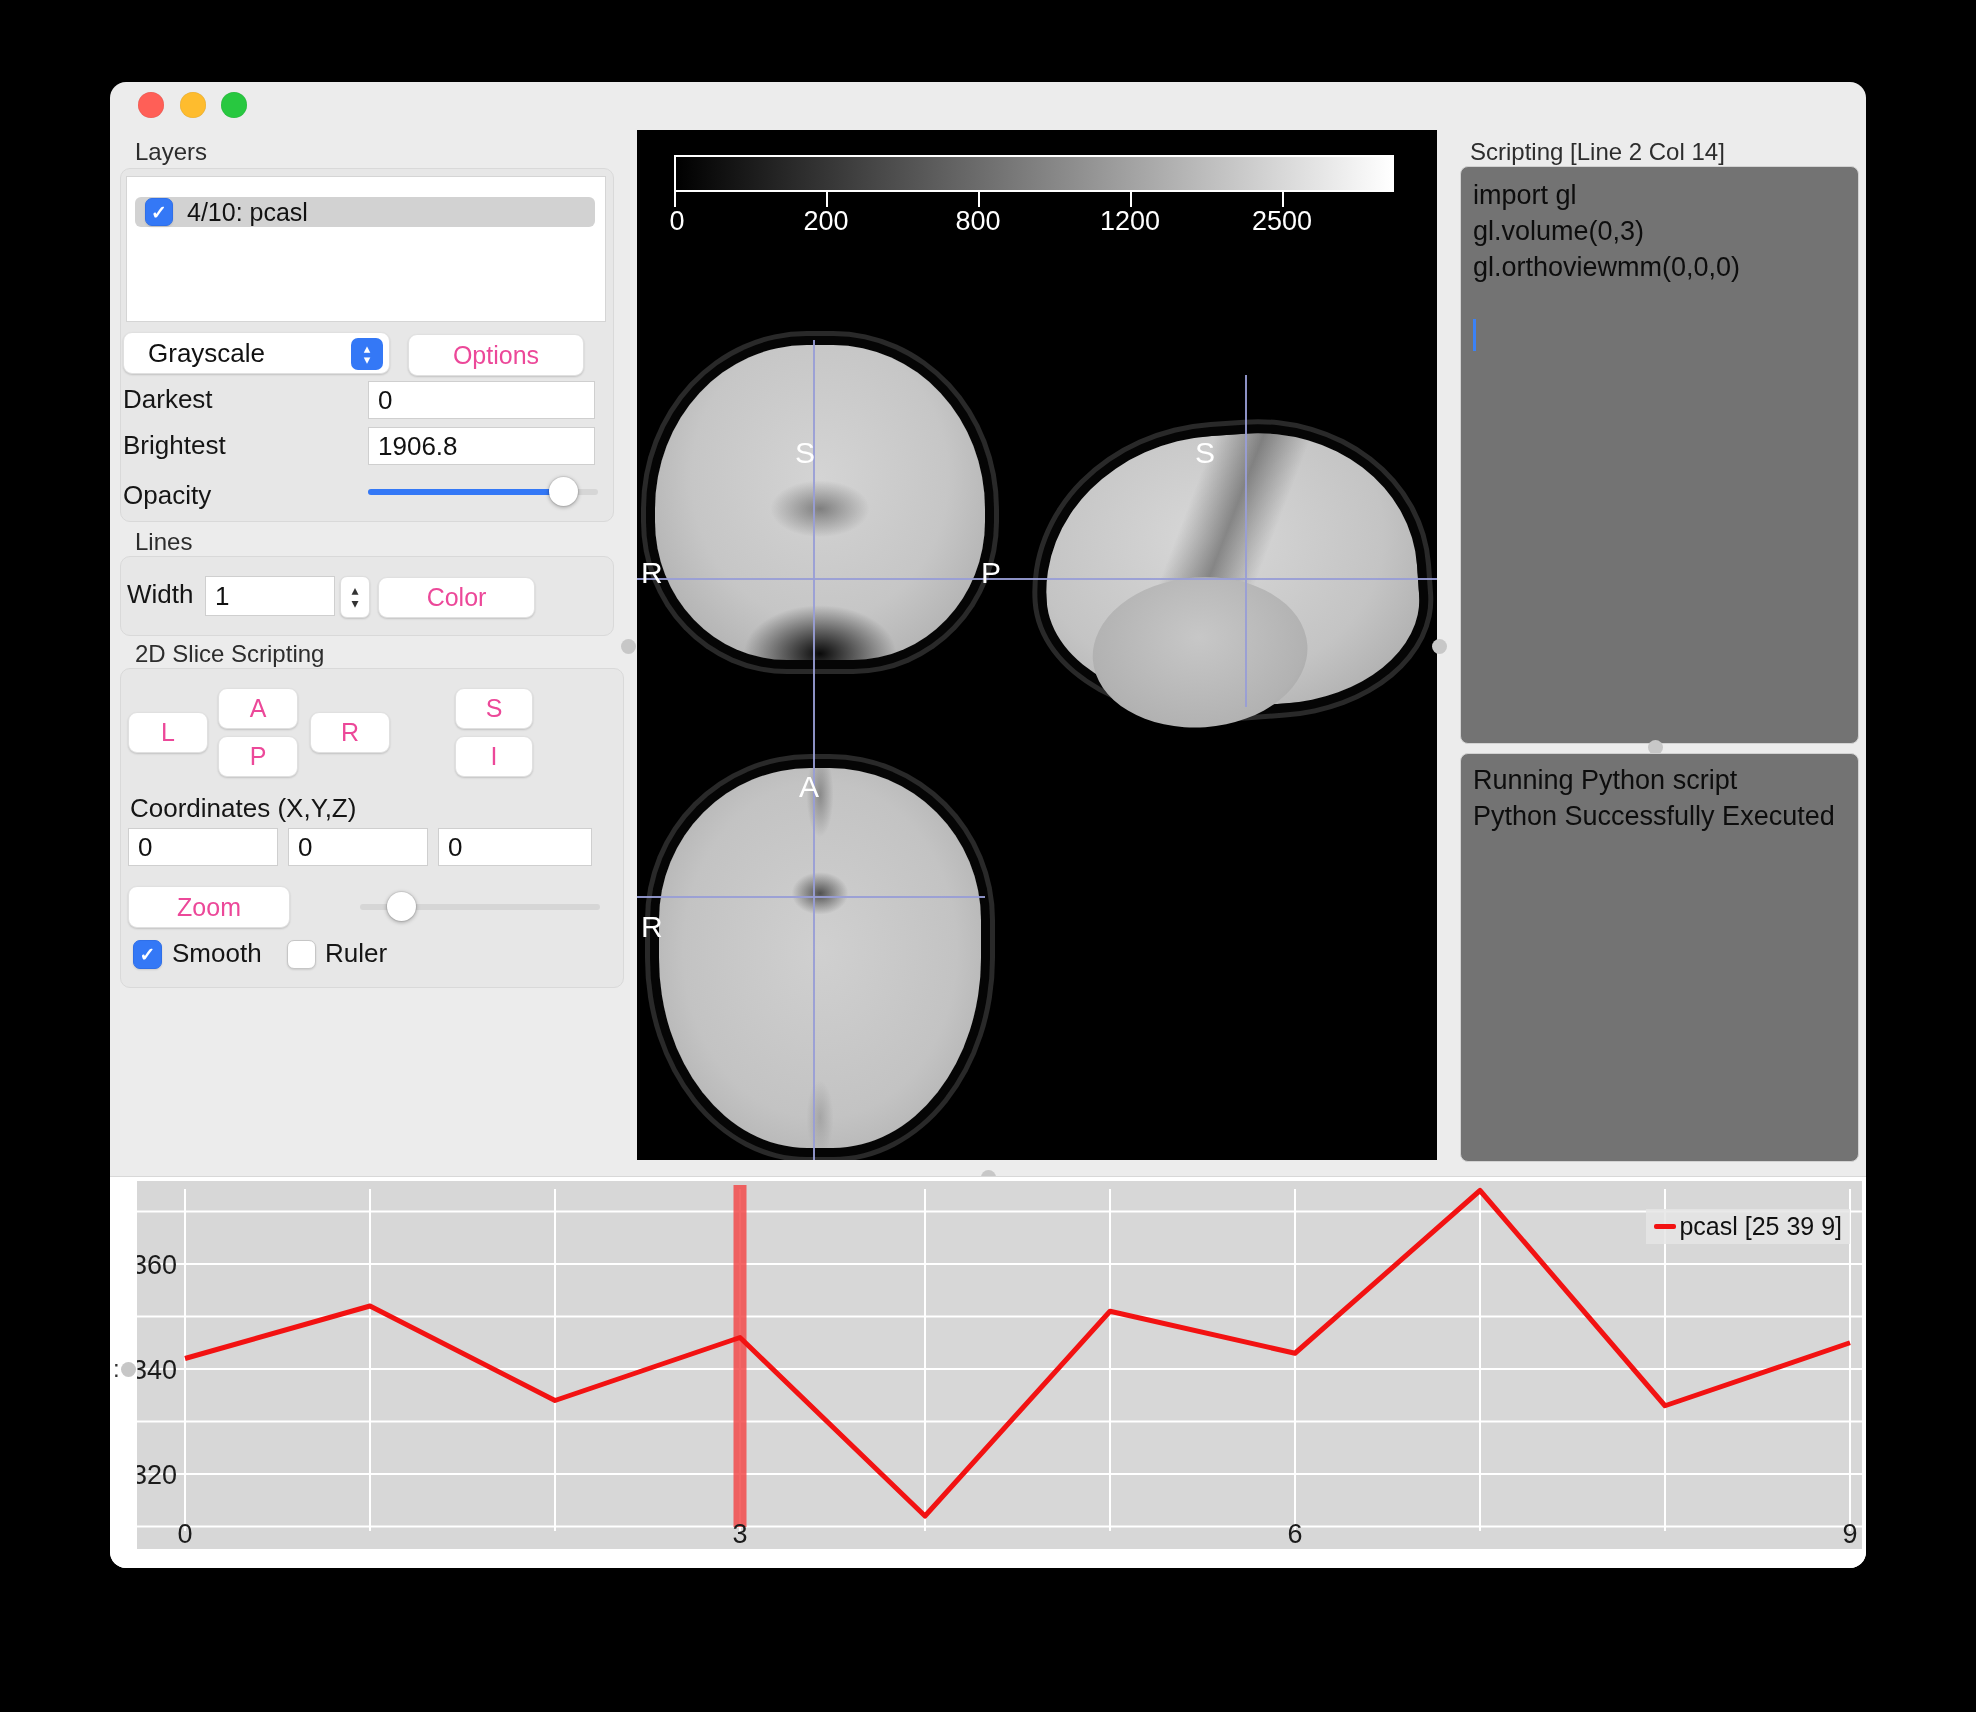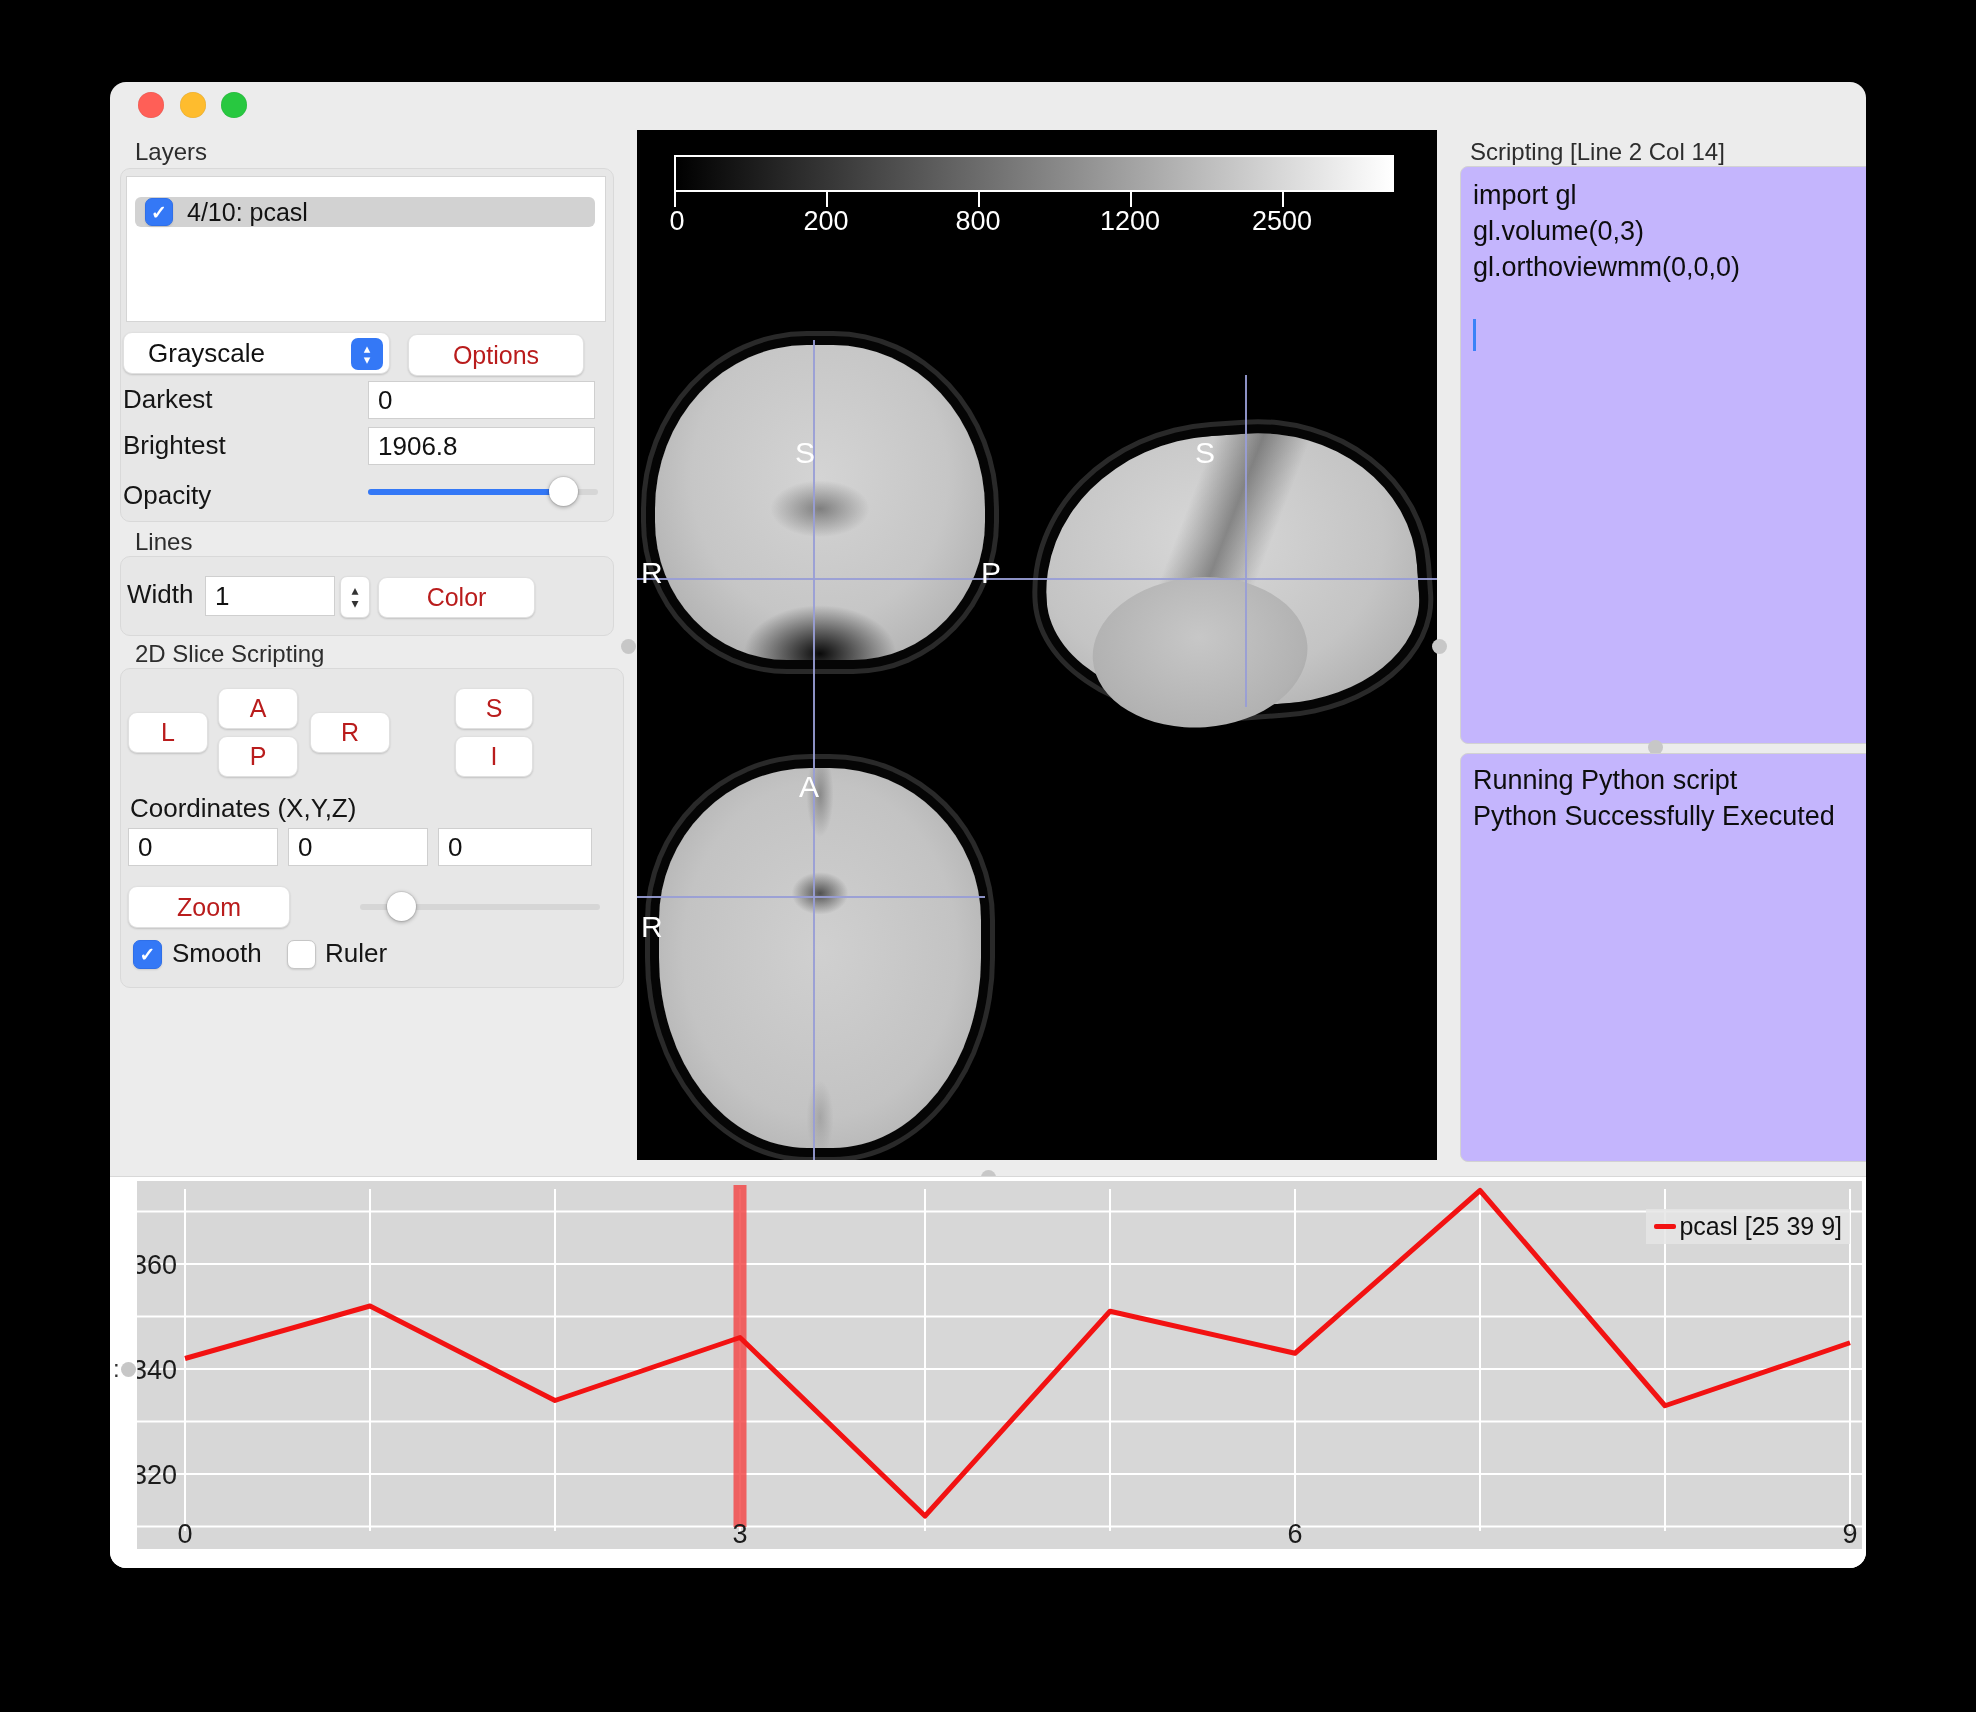--- a/index.html
+++ b/index.html
@@ -16,21 +16,21 @@
   .sect{position:absolute;font-size:24px;color:#2d2d2d;}
   .group{position:absolute;background:#e7e7e7;border:1px solid #d9d9d9;border-radius:10px;}
   .listbox{position:absolute;background:#fff;border:1px solid #d5d5d5;}
   .selrow{position:absolute;background:#d2d2d2;border-radius:6px;display:flex;align-items:center;}
   .cb{position:absolute;border-radius:7px;background:#fff;border:1px solid #c6c6c6;
       box-shadow:0 1px 2px rgba(0,0,0,.12);display:flex;align-items:center;justify-content:center;
       font-size:19px;color:transparent;}
   .cb.on{background:#3478f6;border-color:#2f6fe8;color:#fff;font-weight:bold;}
   .btn{position:absolute;background:#fff;border:1px solid #e0e0e0;border-radius:9px;
        box-shadow:0 1px 2px rgba(0,0,0,.16);display:flex;align-items:center;justify-content:center;
-       font-size:25px;color:#b91c1c;}
+       font-size:25px;color:#ec4899;}
   .field{position:absolute;background:#fff;border:1px solid #cfcfcf;display:flex;align-items:center;
          padding-left:9px;font-size:26px;color:#111;box-sizing:border-box;}
   .lbl{position:absolute;font-size:26px;color:#151515;display:flex;align-items:center;}
   .dropdown{position:absolute;background:#fff;border:1px solid #e0e0e0;border-radius:9px;
             box-shadow:0 1px 2px rgba(0,0,0,.16);display:flex;align-items:center;
             font-size:26px;color:#111;padding-left:24px;box-sizing:border-box;}
   .dd-chevrons{position:absolute;right:6px;top:5px;width:32px;height:32px;background:#3478f6;
                border-radius:7px;display:flex;flex-direction:column;align-items:center;justify-content:center;color:#fff;}
   .dd-chevrons span{font-size:13px;line-height:11px;}
   .stepper{position:absolute;background:#fff;border:1px solid #dedede;border-radius:7px;
@@ -62,21 +62,21 @@
     border-radius:52% 48% 42% 56% / 62% 58% 40% 48%;transform:rotate(-4deg);}
   .sag-lower{position:absolute;left:42px;top:140px;width:215px;height:150px;border-radius:50%;
     background:radial-gradient(ellipse at 50% 40%, #c7c7c7, #b2b2b2 70%, #9d9d9d);}
   .brain-axial{left:22px;top:638px;width:322px;height:380px;
     background:
       radial-gradient(ellipse 11% 7% at 50% 33%, rgba(15,15,15,.65), rgba(0,0,0,0) 80%),
       radial-gradient(ellipse 6% 16% at 50% 7%, rgba(90,90,90,.55), rgba(0,0,0,0) 70%),
       radial-gradient(ellipse 6% 14% at 50% 92%, rgba(120,120,120,.4), rgba(0,0,0,0) 70%),
       radial-gradient(ellipse at 50% 48%, #d0d0d0, #c3c3c3 60%, #aeaeae 88%, #9b9b9b);
     border-radius:47% 47% 46% 46% / 40% 40% 50% 50%;}
-  .panelbox{position:absolute;background:#c4b5fd;border:1px solid #d2d2d2;border-radius:8px;overflow:hidden;padding-left:41px;}
+  .panelbox{position:absolute;background:#737373;border:1px solid #d2d2d2;border-radius:8px;overflow:hidden;}
   .codeline{font-size:27px;line-height:36px;color:#0d0d0d;}
   .cursor{position:absolute;width:3px;height:32px;background:#3b82f7;}
   .chart-panel{position:absolute;left:0;top:1094px;width:1756px;height:392px;background:#fff;border-top:1px solid #d8d8d8;}
   .plot{position:absolute;left:27px;top:4px;width:1725px;height:368px;background:#d7d7d7;}
   .legend{position:absolute;right:12px;top:28px;display:flex;align-items:center;gap:3px;
           background:rgba(229,229,229,.85);padding:3px 8px;}
   .legend-dash{width:22px;height:5px;border-radius:2px;}
   .legend-text{font-size:25px;color:#101010;}
   .clipped{position:absolute;overflow:hidden;font-size:24px;color:#333;}
   svg{font-family:"Liberation Sans",sans-serif;}

